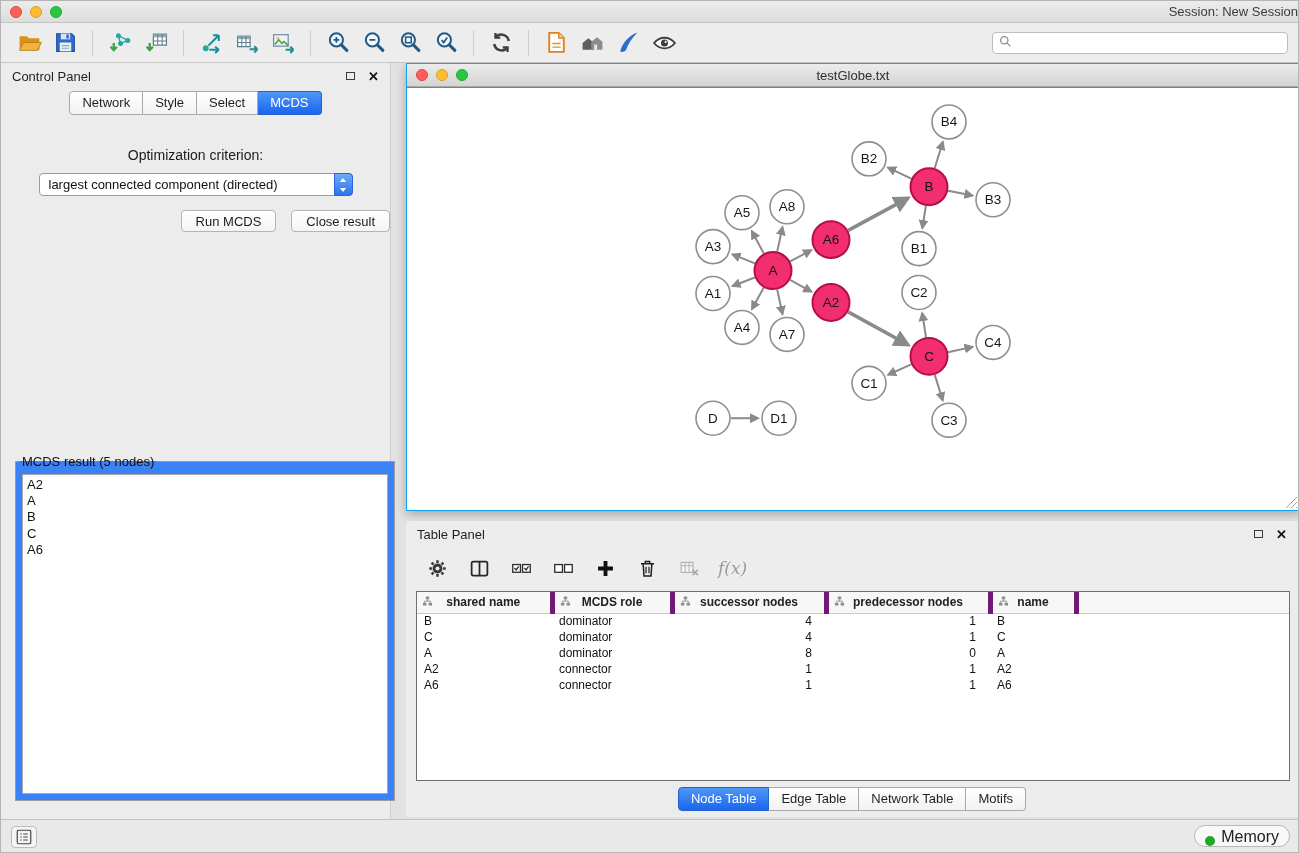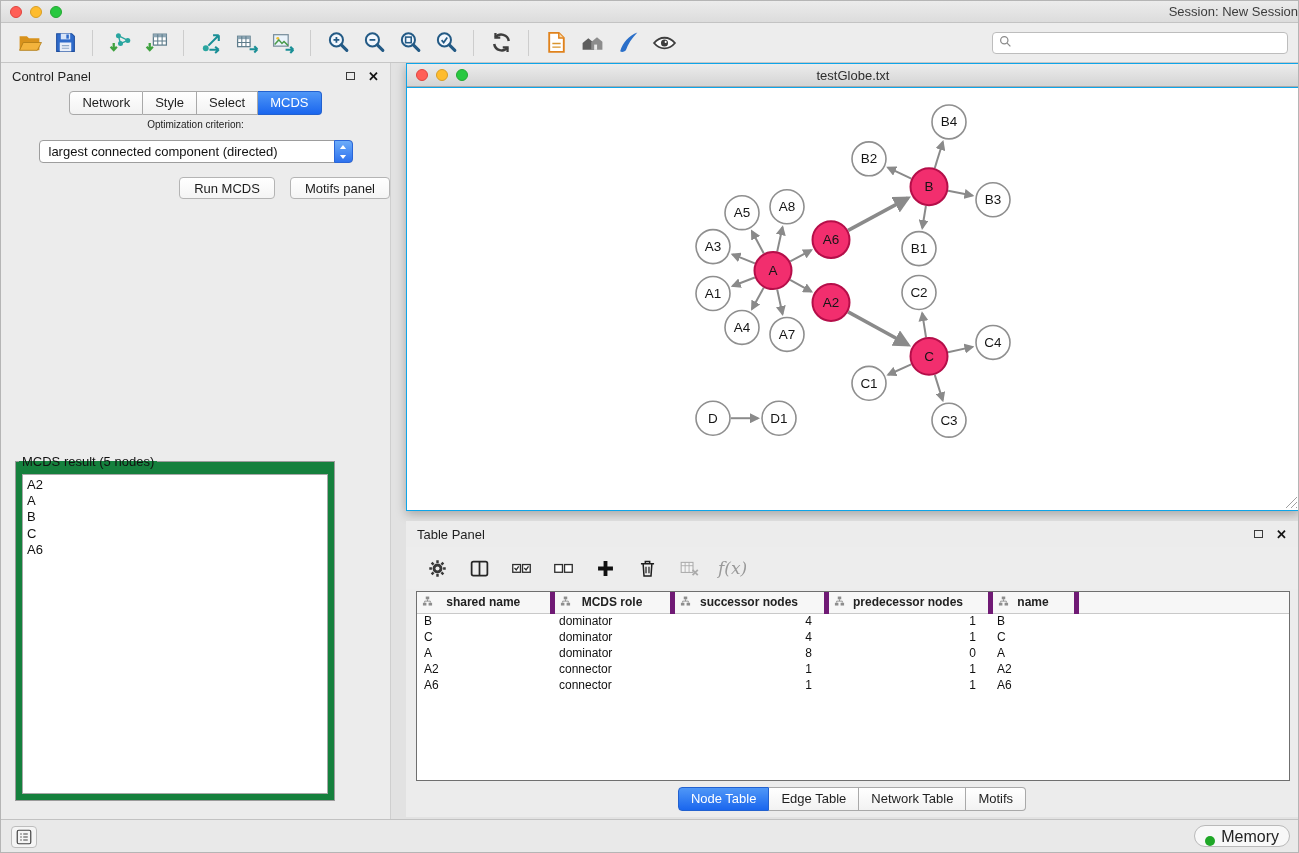--- a/index.html
+++ b/index.html
@@ -28,27 +28,27 @@
 .control-panel{position:absolute;left:0;top:0;width:390px;height:100%;background:#ececec;border-right:1px solid #cfcfcf}
 .panel-header{height:26px;display:flex;align-items:center;padding:0 11px;font-size:13px;color:#1f1f1f}
 .ph-float{margin-left:auto;width:9px;height:8px;border:1.5px solid #3a3a3a;cursor:default}
 .ph-close{margin-left:13px;font-size:13px;font-weight:bold;color:#141414;line-height:1;cursor:default}
 .seg{display:flex}
 .cp-tabs{justify-content:center;margin-top:2px}
 .tab{font-size:13px;color:#1f1f1f;background:linear-gradient(#ffffff,#f2f2f2);border:1px solid #a9a9a9;border-left:none;padding:3px 12px 4px;cursor:default;white-space:nowrap}
 .tab:first-child{border-left:1px solid #a9a9a9;border-radius:4px 0 0 4px}
 .tab:last-child{border-radius:0 4px 4px 0}
 .tab.active{background:linear-gradient(#4f97f7,#1a66ee);border-color:#2261cf;color:#fff}
-.opt-label{margin-top:4px;text-align:center;font-size:10px;color:#1c1c1c}
+.opt-label{margin-top:32px;text-align:center;font-size:14px;color:#1c1c1c}
 .dropdown{margin:10px auto 0;width:314px;height:23px;background:#fff;border:1px solid #9d9d9d;border-radius:4px;position:relative;display:flex;align-items:center;font-size:13px;color:#111;padding-left:9px;cursor:default}
 .dd-value{white-space:nowrap;overflow:hidden}
 .dd-stepper{position:absolute;right:-1px;top:-1px;width:19px;height:23px;background:linear-gradient(#6cacf9,#2e72ee);border:1px solid #2a66d8;border-radius:0 4px 4px 0;display:flex;align-items:center;justify-content:center}
 .cp-buttons{display:flex;justify-content:flex-end;gap:15px;margin-top:14px}
 .mac-btn{font-family:inherit;font-size:13px;color:#1c1c1c;background:linear-gradient(#ffffff,#f4f4f4);border:1px solid #b4b4b4;border-radius:4px;height:22px;padding:0 14px;cursor:default}
-.result-box{position:absolute;left:14px;width:320px;top:391px;bottom:18px;border:1px solid #9b9b9b;background:#15803d}
+.result-box{position:absolute;left:14px;width:380px;top:391px;bottom:18px;border:1px solid #9b9b9b;background:#3b82f6}
 .result-box legend{font-size:13px;color:#111;margin-left:3px;padding:0 3px}
 .result-list{position:absolute;left:6px;right:6px;top:5px;bottom:6px;background:#fff;border:1px solid #a8a8a8;font-size:13px;color:#111;padding:2px 4px;overflow:hidden}
 .result-item{line-height:16.2px}
 
 .network-window{position:absolute;left:405px;top:0;width:894px;height:448px;background:#0ea5e9;border:1px solid #0ea5e9;box-shadow:0 3px 10px rgba(0,0,0,.28)}
 .inner-titlebar{position:relative;height:23px;background:linear-gradient(#ececec,#d4d4d4);border-bottom:1px solid #a9a9a9;display:flex;align-items:center;padding-left:9px;gap:8px}
 .inner-title{position:absolute;left:0;right:0;text-align:center;font-size:13px;color:#2e2e2e;pointer-events:none}
 .net-canvas{position:absolute;left:0;right:0;top:24px;bottom:0;background:#fff;overflow:hidden}
 #graph-svg{width:100%;height:100%;display:block}
 .resize-corner{position:absolute;right:1px;bottom:1px;width:14px;height:14px}
@@ -241,21 +241,21 @@
         <span class="dd-value">largest connected component (directed)</span>
         <span class="dd-stepper">
             <svg viewBox="0 0 16 22" width="16" height="22">
               <path d="M8 4l3.1 4H4.9z" fill="#fff"></path>
               <path d="M8 18l-3.1-4h6.2z" fill="#fff"></path>
             </svg>
           </span>
       </div>
       <div class="cp-buttons">
         <button class="mac-btn">Run MCDS</button>
-        <button class="mac-btn">Motifs panel</button>
+        <button class="mac-btn">Close result</button>
       </div>
       <fieldset class="result-box">
         <legend>MCDS result (5 nodes)</legend>
         <div class="result-list" id="result-list">
             <div class="result-item">A2</div>
             <div class="result-item">A</div>
             <div class="result-item">B</div>
             <div class="result-item">C</div>
             <div class="result-item">A6</div>
           </div>

